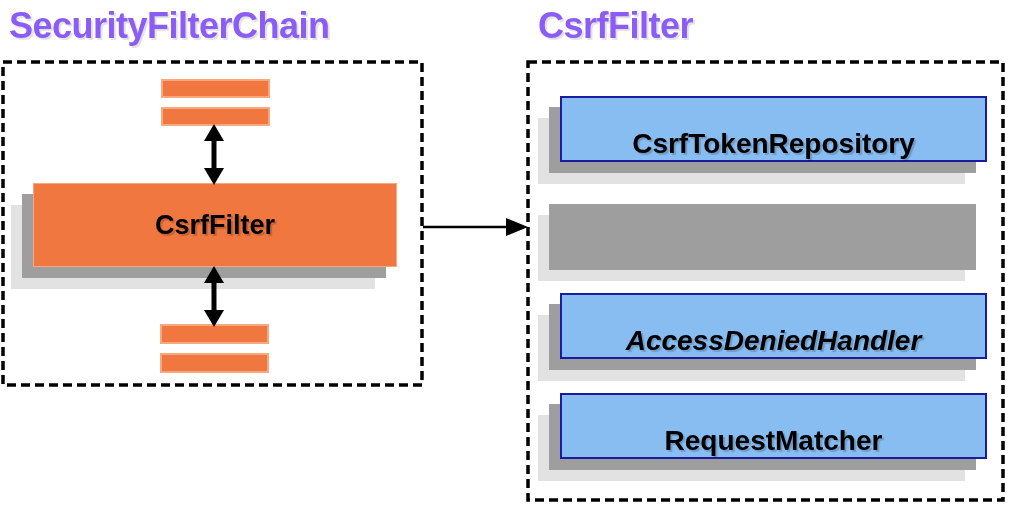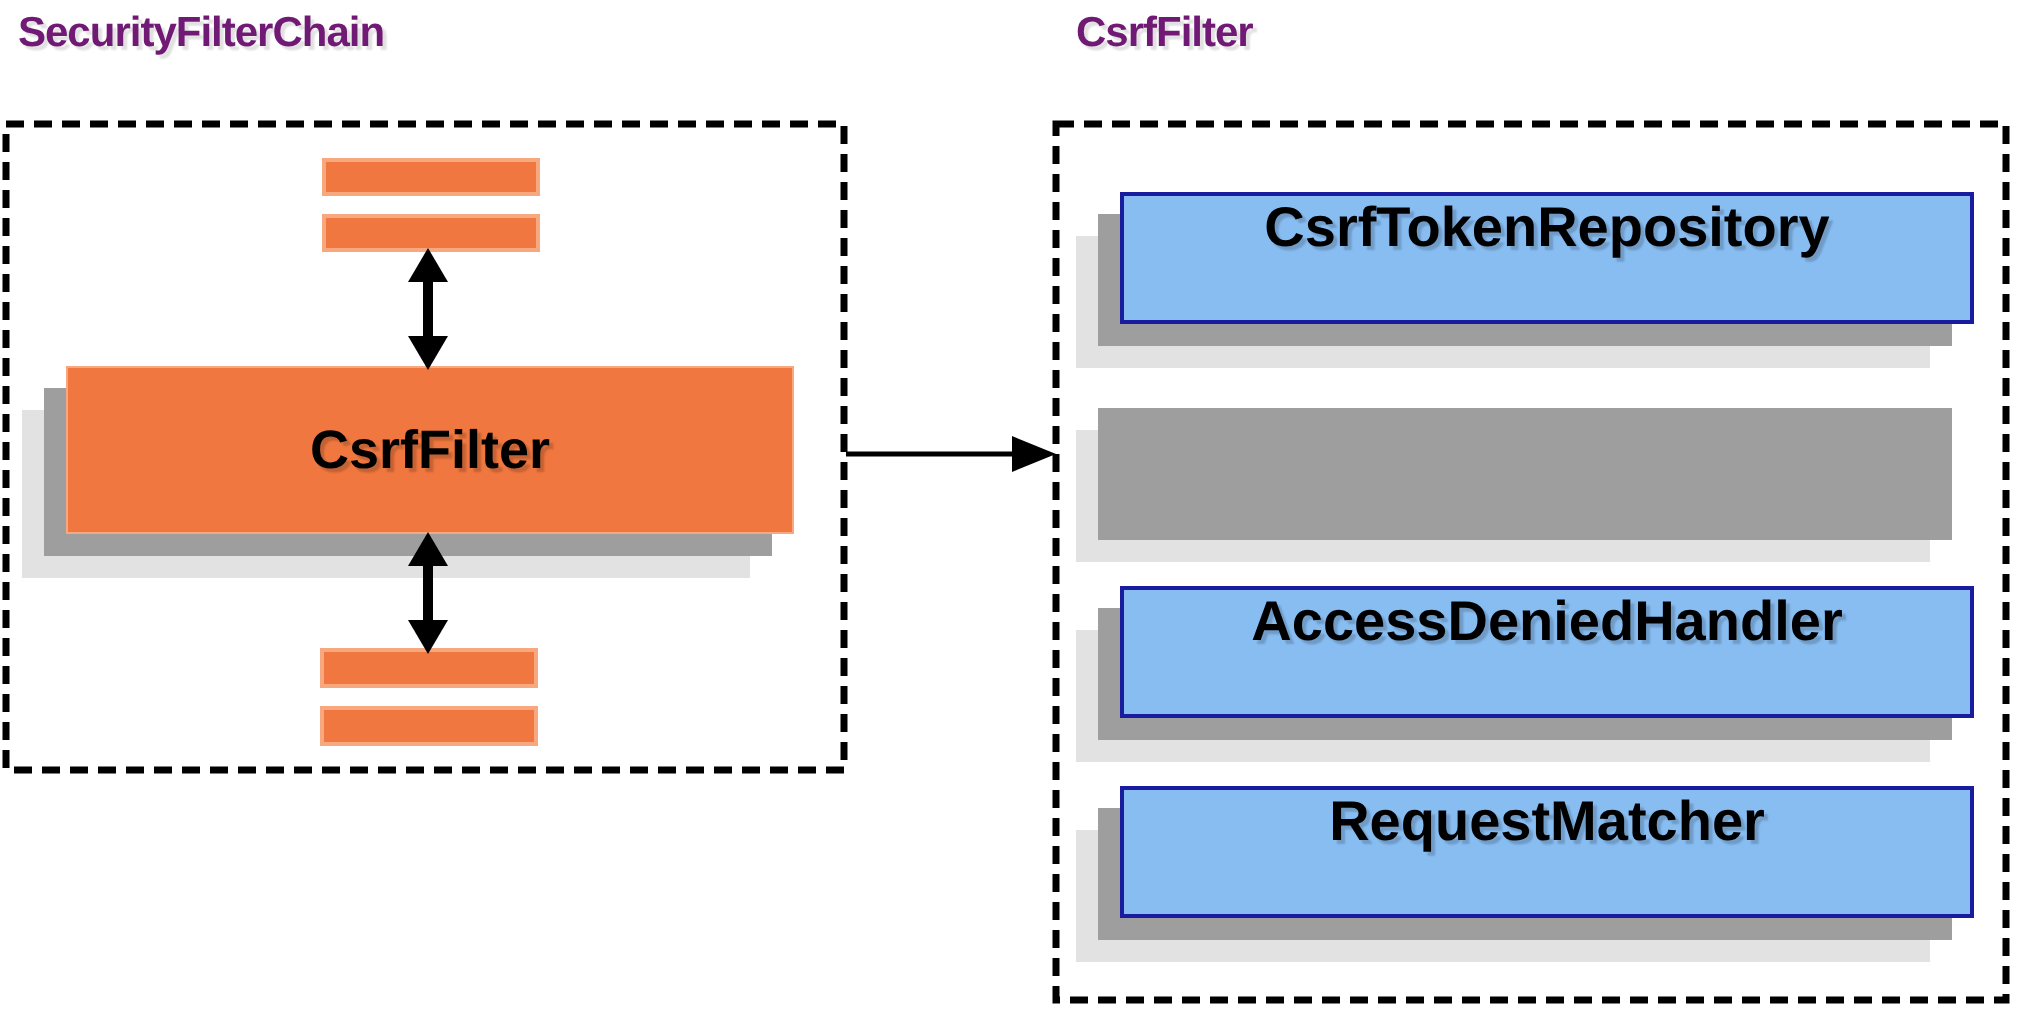--- a/index.html
+++ b/index.html
@@ -16,22 +16,22 @@
   .canvas{
     position:relative;
     width:1010px;height:505px;
     background:var(--bg);
     font-family:"Liberation Sans", sans-serif;
     overflow:hidden;
   }
   .abs{position:absolute;}
   .title{
     font-weight:bold;
-    font-size:21px;
-    color:#701a75;
+    font-size:36px;
+    color:#8b5cf6;
     letter-spacing:-0.5px;
     text-shadow:2px 2px 1px rgba(0,0,0,0.12);
     white-space:nowrap;
     z-index:5;
     text-align:center;
   }
   .dashed-svg{z-index:1;}
   .shadow-light{background:var(--shadow_light);z-index:2;}
   .shadow-dark{background:var(--shadow_dark);z-index:3;}
   .chain-bar{
@@ -47,21 +47,21 @@
     z-index:4;
     display:flex;align-items:center;justify-content:center;
     font-weight:bold;font-size:27px;color:#000;
     text-shadow:2px 2px 1px rgba(0,0,0,0.18);
   }
   .blue-box{
     background:var(--blue);
     border:2px solid var(--blue_border);
     box-sizing:border-box;
     z-index:4;
-    display:flex;align-items:flex-start;justify-content:center;
+    display:flex;align-items:flex-end;justify-content:center;
     font-weight:bold;font-size:28px;color:#000;
     text-shadow:2px 2px 1px rgba(0,0,0,0.18);
     white-space:nowrap;
   }
   .arrow-svg{z-index:6;}
 </style>
 </head>
 <body>
 
 <div class="canvas">
@@ -112,21 +112,21 @@
   <div class="abs shadow-dark" style="left:549px;top:107px;width:427px;height:66px;"></div>
   <div class="abs blue-box" style="left:560px;top:96px;width:427px;height:66px;">
     <span>CsrfTokenRepository</span>
   </div>
 
   <div class="abs shadow-light" style="left:538px;top:215px;width:427px;height:66px;"></div>
   <div class="abs shadow-dark" style="left:549px;top:204px;width:427px;height:66px;"></div>
 
   <div class="abs shadow-light" style="left:538px;top:315px;width:427px;height:66px;"></div>
   <div class="abs shadow-dark" style="left:549px;top:304px;width:427px;height:66px;"></div>
-  <div class="abs blue-box" style="left:560px;top:293px;width:427px;height:66px;">
+  <div class="abs blue-box" style="left:560px;top:293px;width:427px;height:66px;font-style:italic;">
     <span>AccessDeniedHandler</span>
   </div>
 
   <div class="abs shadow-light" style="left:538px;top:415px;width:427px;height:66px;"></div>
   <div class="abs shadow-dark" style="left:549px;top:404px;width:427px;height:66px;"></div>
   <div class="abs blue-box" style="left:560px;top:393px;width:427px;height:66px;">
     <span>RequestMatcher</span>
   </div>
 
 </div>

